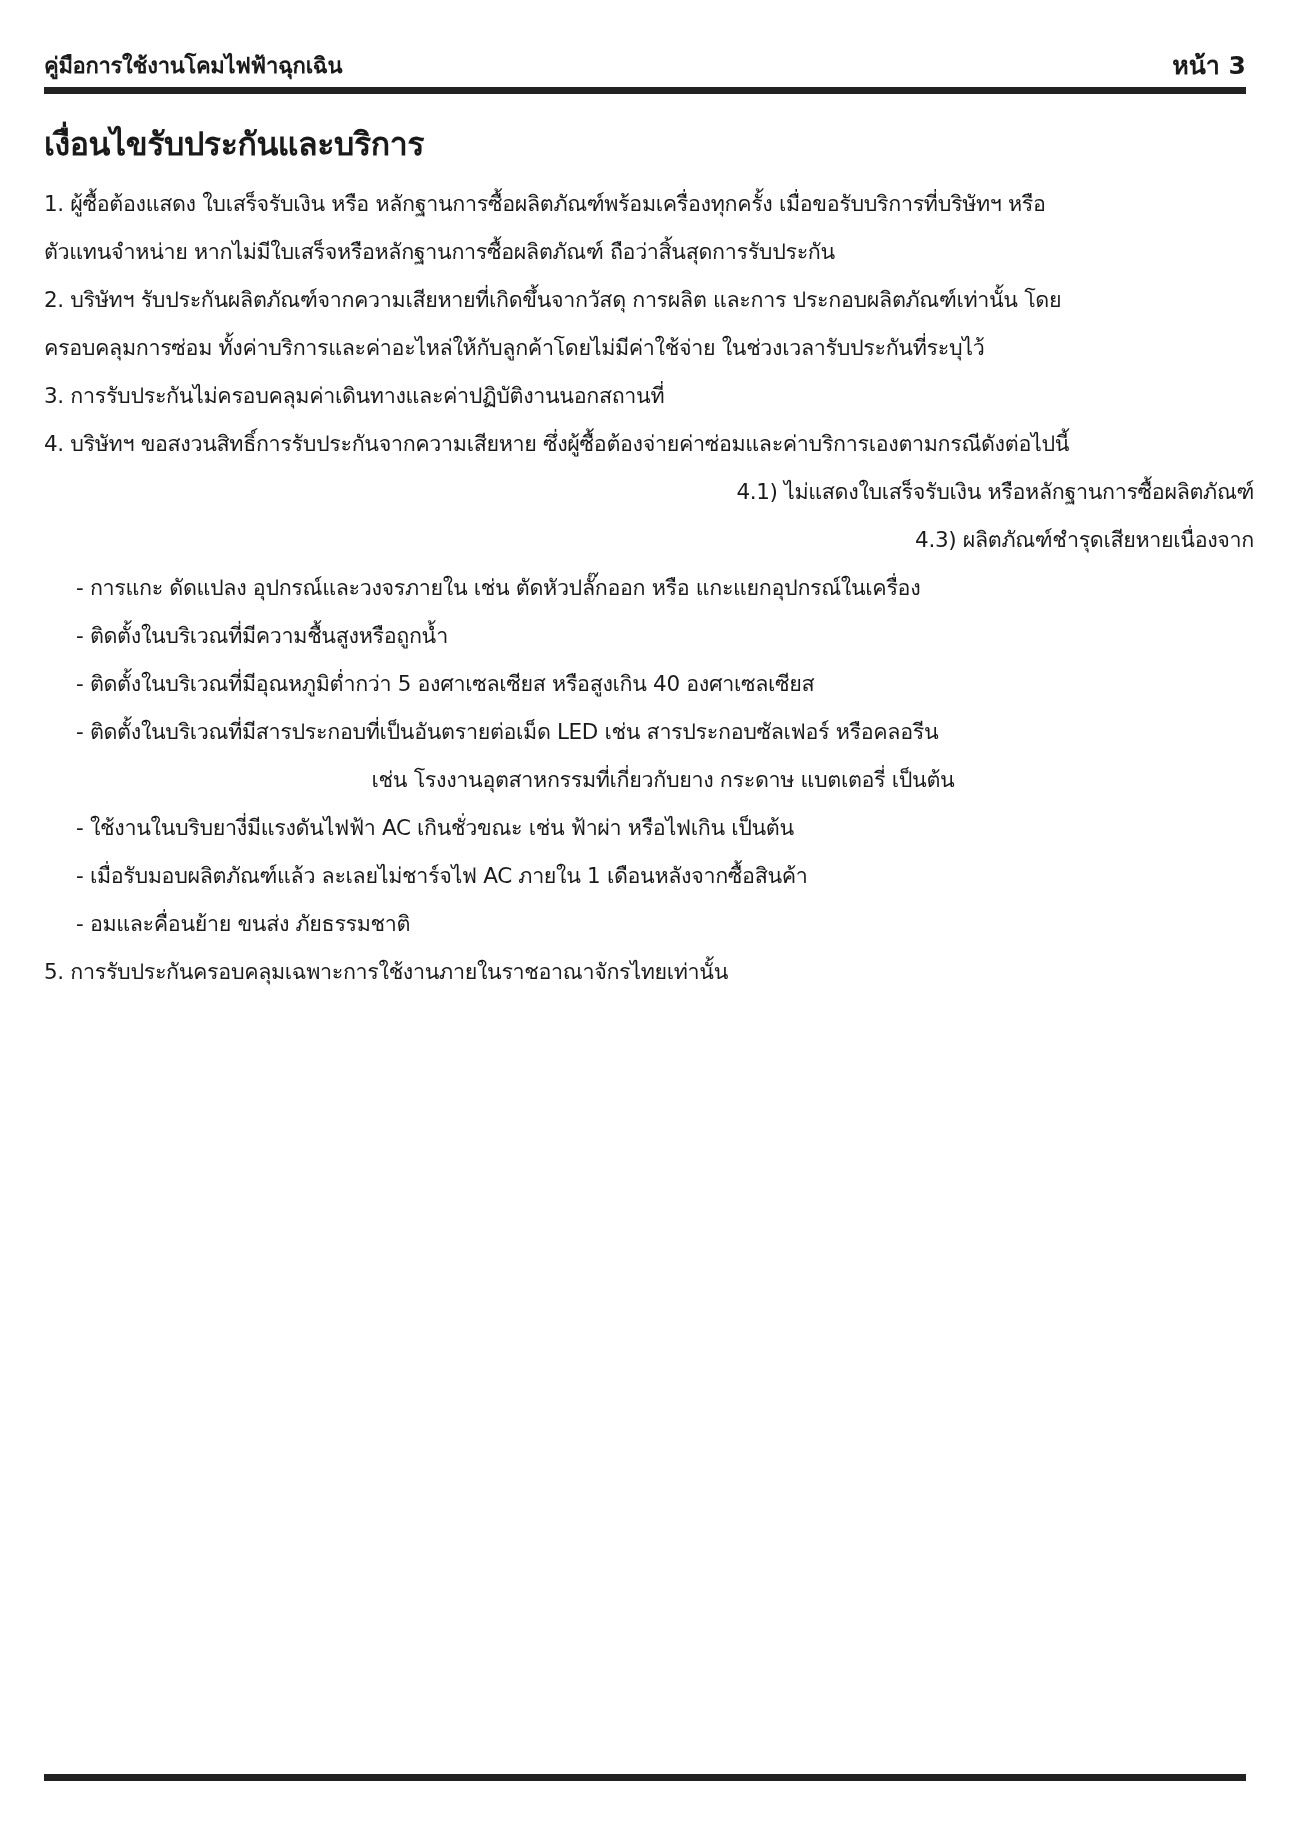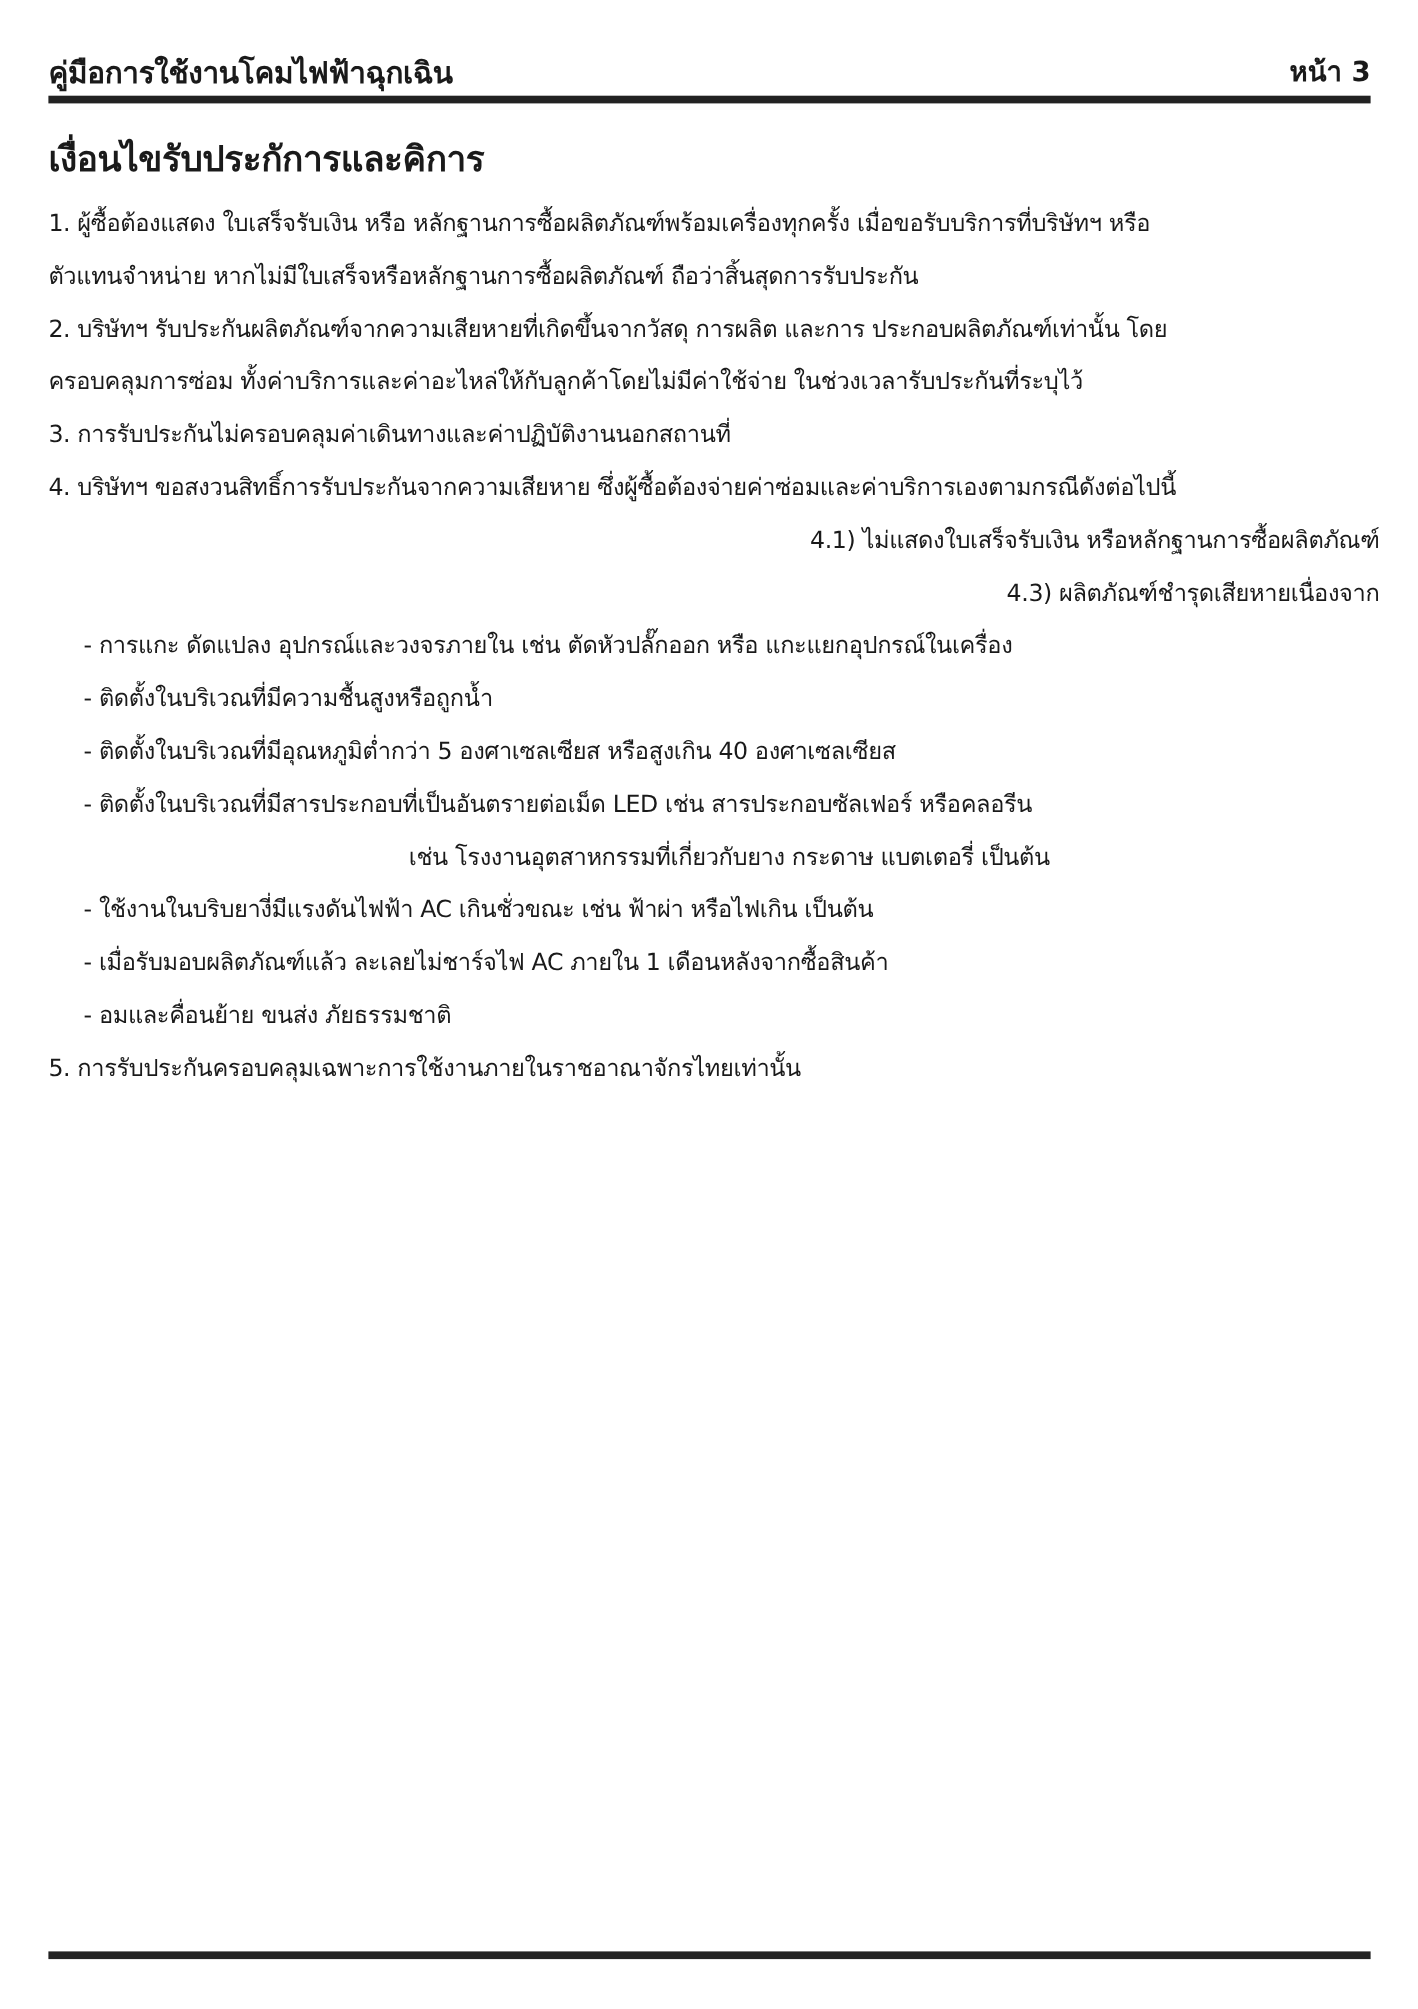--- a/index.html
+++ b/index.html
@@ -19,25 +19,24 @@
       position: absolute;
       left: 44px;
       top: 40px;
       width: 1202px;
       height: 44px;
       display: flex;
       justify-content: space-between;
       align-items: flex-end;
     }
     .header-title {
-      font-size: 27px;
+      font-size: 22px;
       font-weight: bold;
       line-height: 36px;
       letter-spacing: -0.3px;
-      font-family: Liberation Serif, serif;
     }
     .header-page {
       font-size: 25px;
       font-weight: bold;
       line-height: 36px;
     }
     .rule {
       position: absolute;
       left: 44px;
       width: 1202px;
@@ -75,21 +74,21 @@
 </head>
 <body>
 
 <div class="page-header">
   <div class="header-title">คู่มือการใช้งานโคมไฟฟ้าฉุกเฉิน</div>
   <div class="header-page">หน้า 3</div>
 </div>
 
 <div class="rule top"></div>
 
-<div class="section-title">เงื่อนไขรับประกัการและคิการ</div>
+<div class="section-title">เงื่อนไขรับประกันและบริการ</div>
 
 <div class="body">
   <div class="line">1. ผู้ซื้อต้องแสดง ใบเสร็จรับเงิน หรือ หลักฐานการซื้อผลิตภัณฑ์พร้อมเครื่องทุกครั้ง เมื่อขอรับบริการที่บริษัทฯ หรือ</div>
   <div class="line">ตัวแทนจำหน่าย หากไม่มีใบเสร็จหรือหลักฐานการซื้อผลิตภัณฑ์ ถือว่าสิ้นสุดการรับประกัน</div>
   <div class="line">2. บริษัทฯ รับประกันผลิตภัณฑ์จากความเสียหายที่เกิดขึ้นจากวัสดุ การผลิต และการ ประกอบผลิตภัณฑ์เท่านั้น โดย</div>
   <div class="line">ครอบคลุมการซ่อม ทั้งค่าบริการและค่าอะไหล่ให้กับลูกค้าโดยไม่มีค่าใช้จ่าย ในช่วงเวลารับประกันที่ระบุไว้</div>
   <div class="line">3. การรับประกันไม่ครอบคลุมค่าเดินทางและค่าปฏิบัติงานนอกสถานที่</div>
   <div class="line">4. บริษัทฯ ขอสงวนสิทธิ์การรับประกันจากความเสียหาย ซึ่งผู้ซื้อต้องจ่ายค่าซ่อมและค่าบริการเองตามกรณีดังต่อไปนี้</div>
   <div class="line indent1">4.1) ไม่แสดงใบเสร็จรับเงิน หรือหลักฐานการซื้อผลิตภัณฑ์</div>
   <div class="line indent1">4.3) ผลิตภัณฑ์ชำรุดเสียหายเนื่องจาก</div>

